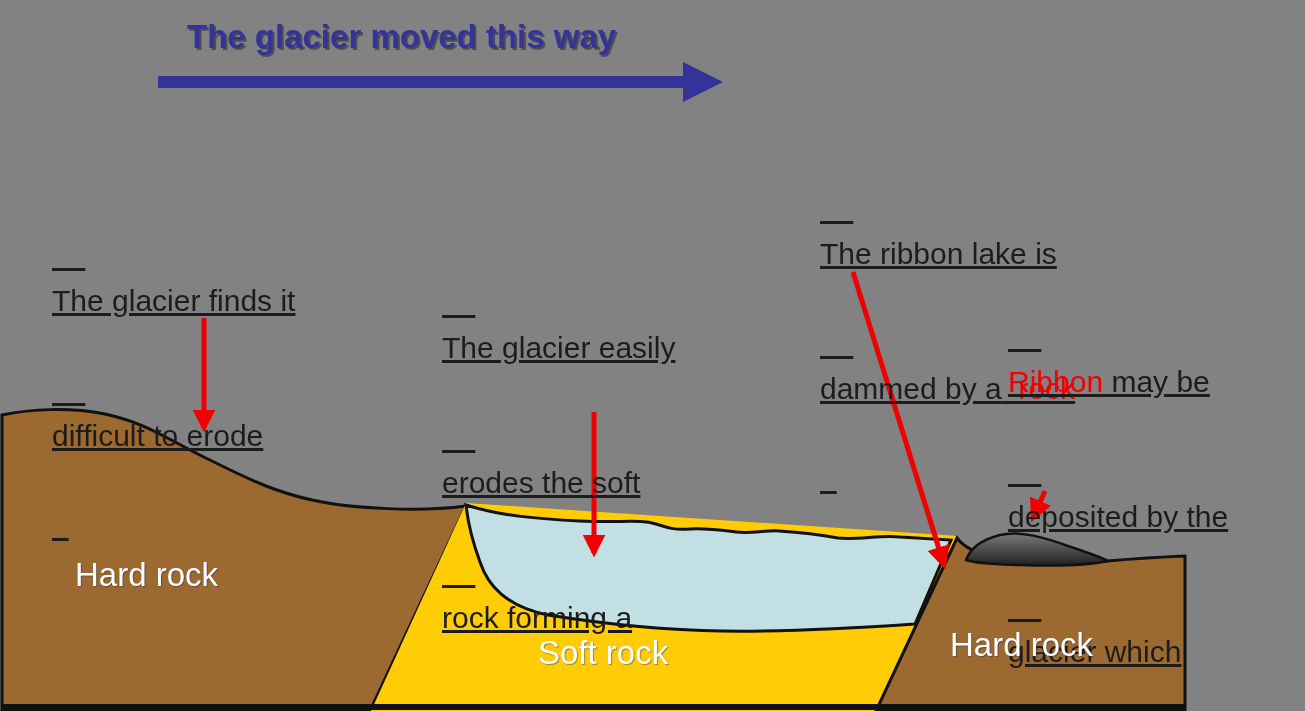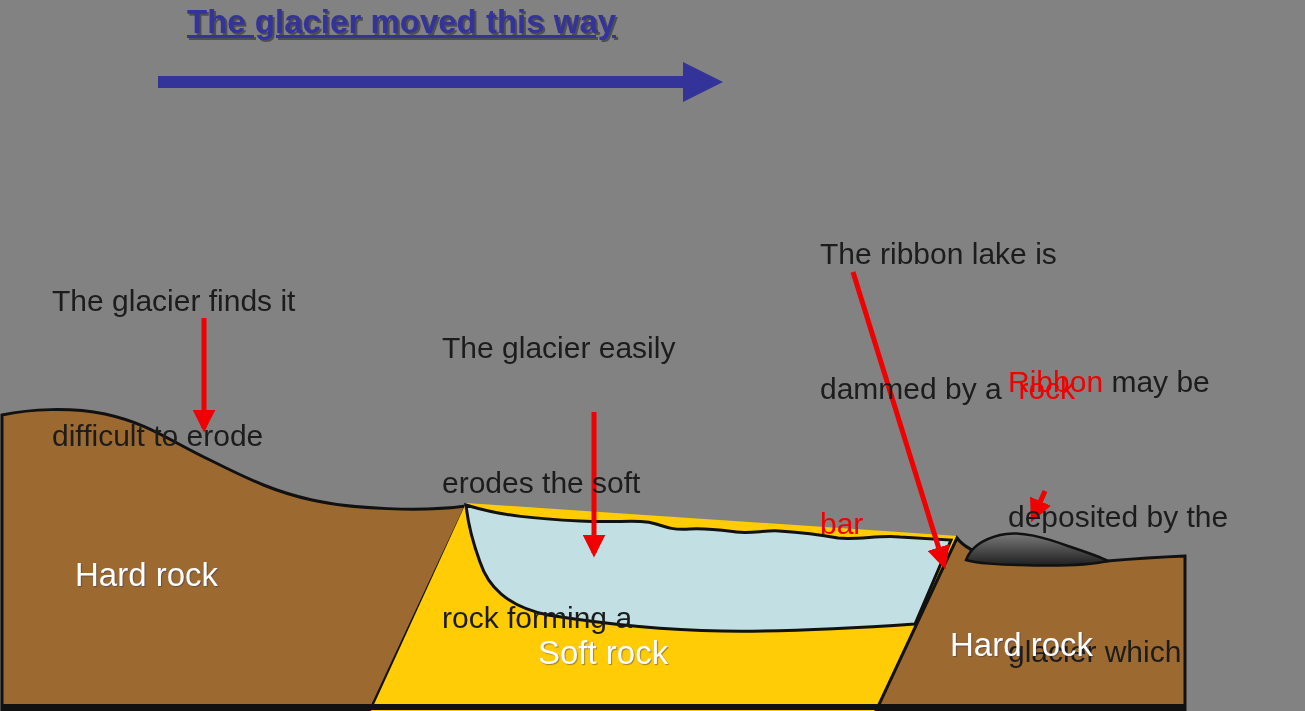--- a/index.html
+++ b/index.html
@@ -1,22 +1,22 @@
 <!DOCTYPE html>
 <html><head>
 <meta charset="utf-8">
 <style>
   html,body{margin:0;padding:0;}
   body{width:1305px;height:711px;overflow:hidden;background:#828282;
        font-family:"Liberation Sans","DejaVu Sans",sans-serif;}
   .stage{position:relative;width:1305px;height:711px;background:#828282;}
   svg.scene{position:absolute;left:0;top:0;width:1305px;height:711px;}
-  .title{position:absolute;left:187px;top:3px;font-size:33px;font-weight:bold;
-         color:#333399;text-shadow:2px 2px 0 rgba(70,70,70,.85);white-space:nowrap;text-decoration:underline;}
-  .ann{position:absolute;font-size:30px;line-height:45px;color:#1c1c1c;white-space:pre;}
+  .title{position:absolute;left:187px;top:18px;font-size:33px;font-weight:bold;
+         color:#333399;text-shadow:2px 2px 0 rgba(70,70,70,.85);white-space:nowrap;}
+  .ann{position:absolute;font-size:30px;line-height:45px;color:#1c1c1c;white-space:pre;text-decoration:underline;}
   .ann .red{color:#f00000;}
   .ann-left{left:52px;top:188px;}
   .ann-soft{left:442px;top:235px;}
   .ann-rockbar{left:820px;top:141px;}
   .ann-moraine{left:1008px;top:269px;}
   .terrain-label{position:absolute;font-size:33px;color:#ffffff;white-space:nowrap;
          text-shadow:1px 1px 1px rgba(40,40,90,.45);}
   .lbl-hard-left{left:75px;top:556px;}
   .lbl-soft{left:522px;top:634px;margin-left:16px;}
   .lbl-ribbon{left:634px;top:566px;}
@@ -98,21 +98,20 @@
   <div class="ann ann-soft">
     <div>The glacier easily</div>
     <div>erodes the soft</div>
     <div>rock forming a</div>
     
   </div>
 
   <div class="ann ann-rockbar">
     <div>The ribbon lake is</div>
     <div><span>dammed by a</span><span class="red">  rock</span></div>
-    <div class="red">bar</div>
   </div>
 
   <div class="ann ann-moraine">
     <div><span class="red">Ribbon</span><span> may be</span></div>
     <div>deposited by the</div>
     <div>glacier which</div>
     
     
   </div>
 

